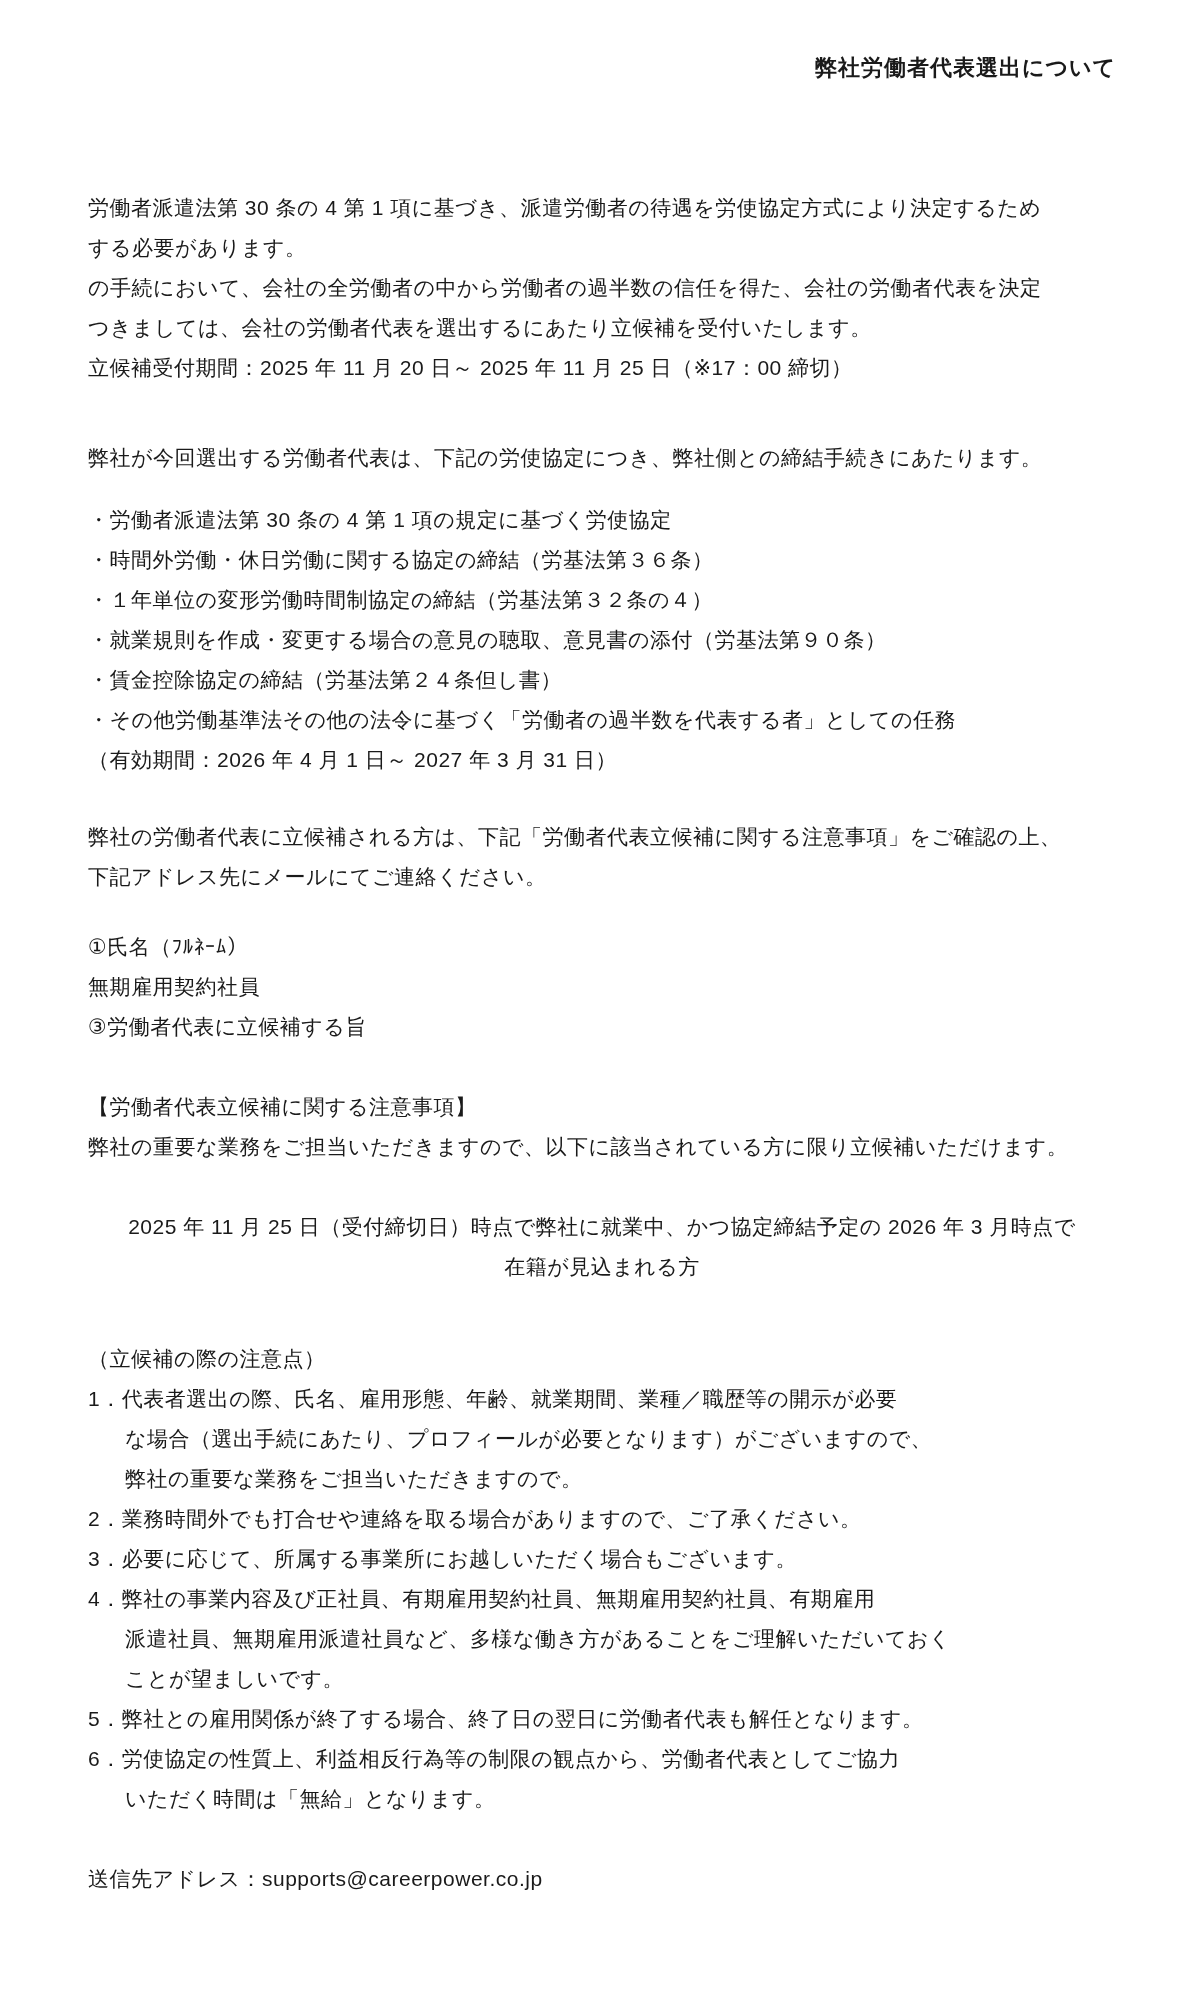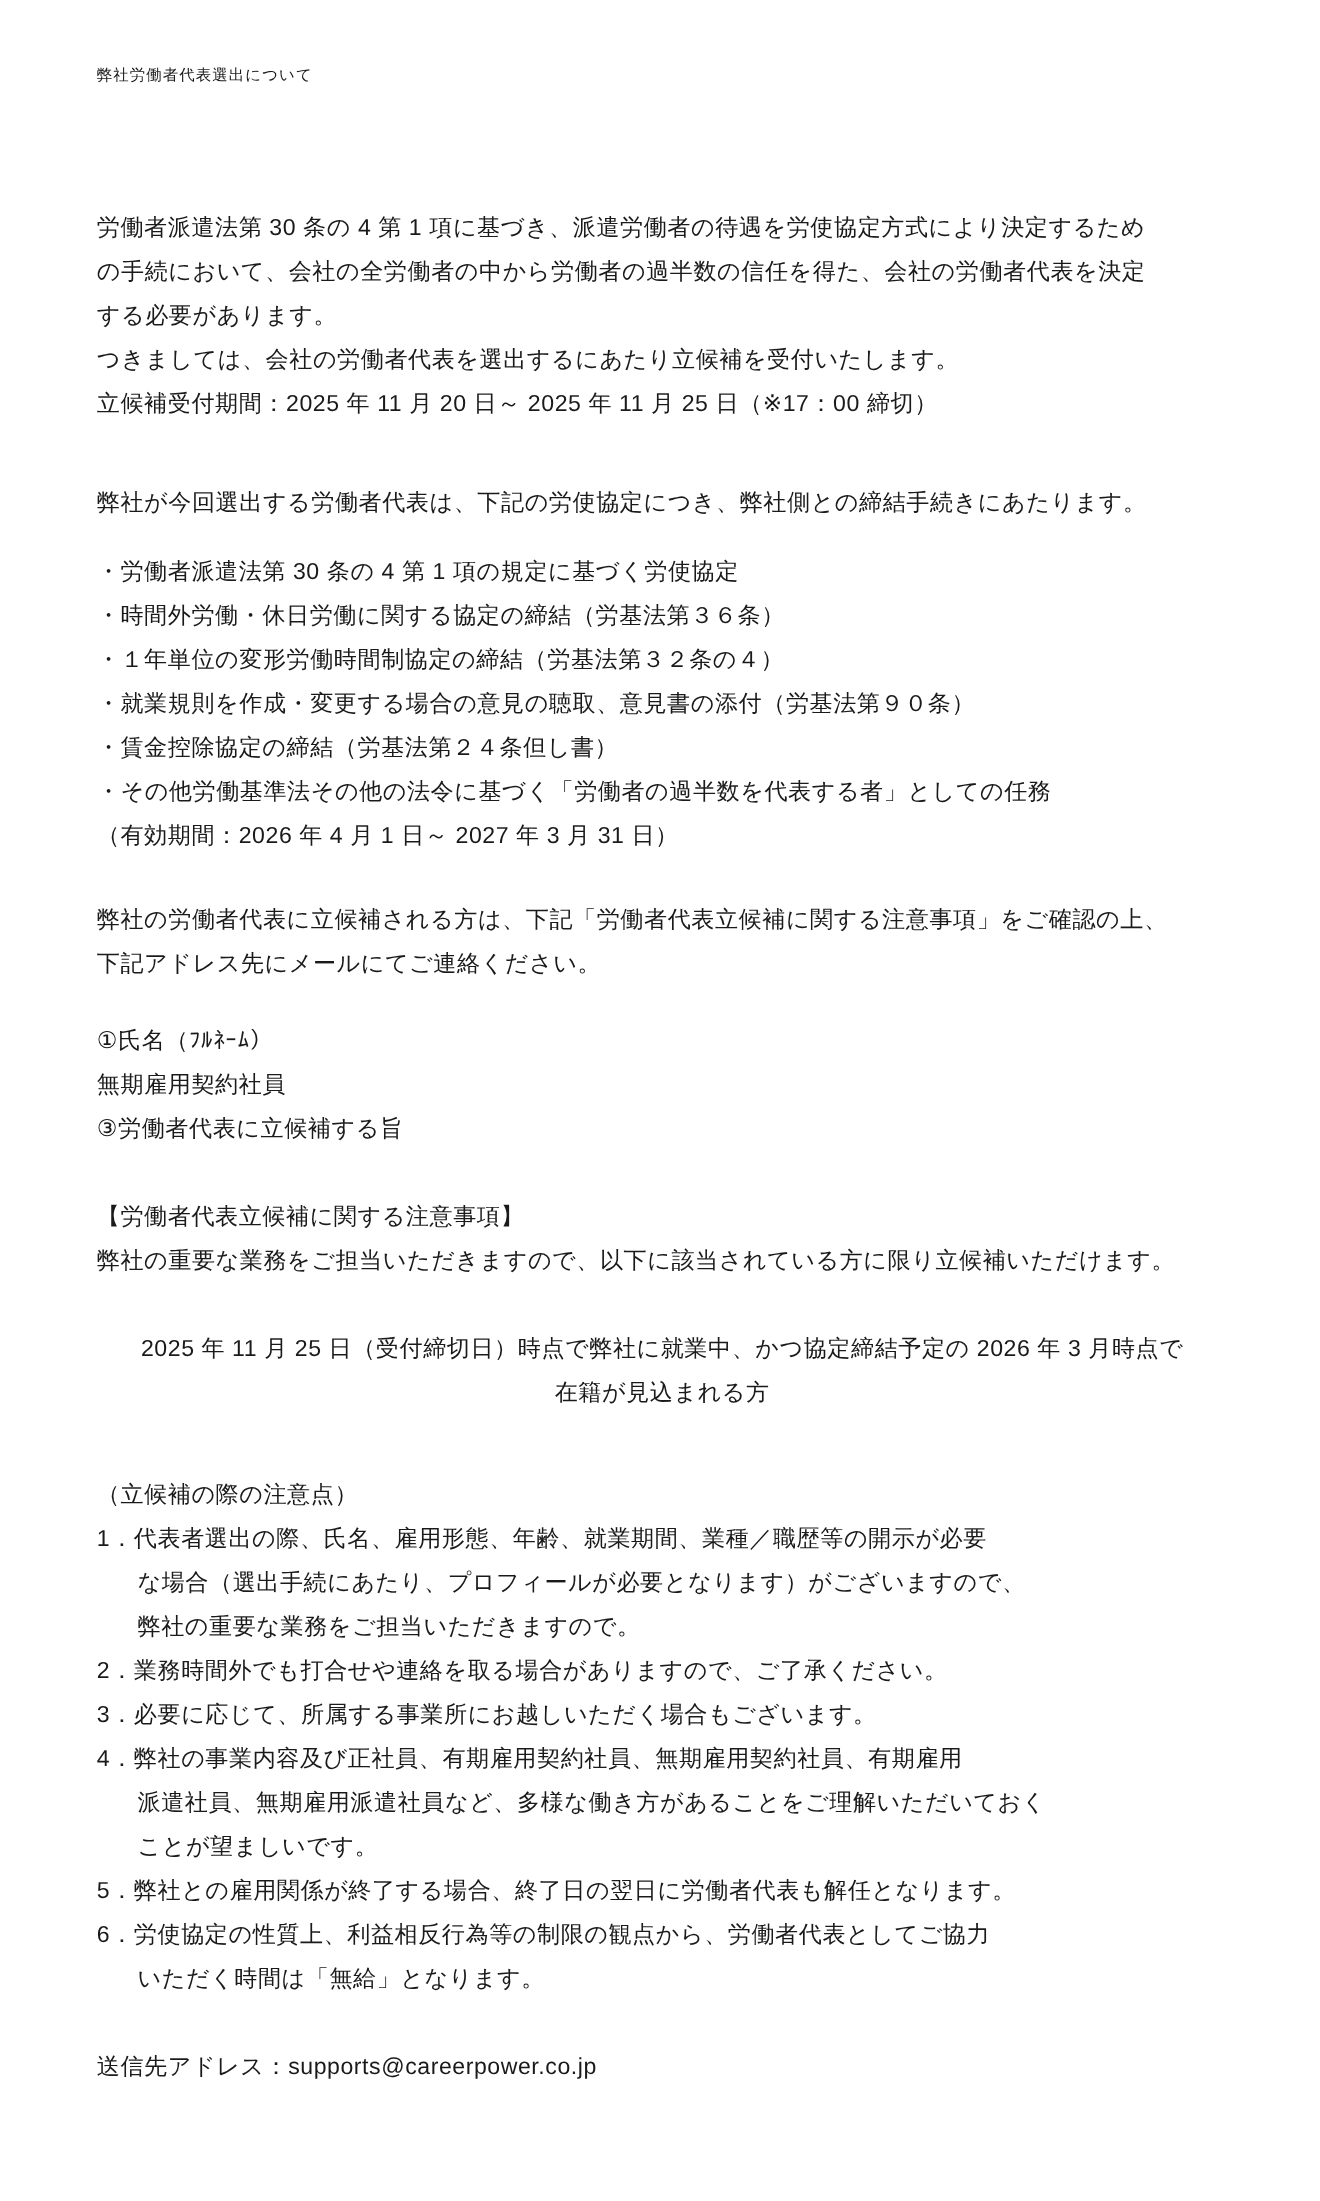--- a/index.html
+++ b/index.html
@@ -12,23 +12,23 @@
     height: 2001px;
     font-family: "Liberation Sans", "DejaVu Sans", sans-serif;
     color: #1a1a1a;
     overflow: hidden;
   }
   .doc {
     padding: 48px 84px 0 88px;
   }
   .title {
     margin: 0 0 100px 0;
-    font-size: 14px;
-    font-weight: normal;
-    text-align: left;
+    font-size: 22px;
+    font-weight: bold;
+    text-align: right;
     line-height: 40px;
     letter-spacing: 1px;
   }
   .line {
     margin: 0;
     font-size: 21px;
     line-height: 40px;
     white-space: nowrap;
     letter-spacing: 0.5px;
   }
@@ -48,22 +48,22 @@
 </style>
 </head>
 <body>
 
 <div class="doc">
 
   <h1 class="title">弊社労働者代表選出について</h1>
 
   <div class="block">
     <p class="line">労働者派遣法第 30 条の 4 第 1 項に基づき、派遣労働者の待遇を労使協定方式により決定するため</p>
+    <p class="line">する必要があります。</p>
     <p class="line">の手続において、会社の全労働者の中から労働者の過半数の信任を得た、会社の労働者代表を決定</p>
-    <p class="line">する必要があります。</p>
     <p class="line">つきましては、会社の労働者代表を選出するにあたり立候補を受付いたします。</p>
     <p class="line">立候補受付期間：2025 年 11 月 20 日～ 2025 年 11 月 25 日（※17：00 締切）</p>
   </div>
 
   <div class="block gap-role">
     <p class="line">弊社が今回選出する労働者代表は、下記の労使協定につき、弊社側との締結手続きにあたります。</p>
   </div>
 
   <div class="block gap-agree">
     <p class="line">・労働者派遣法第 30 条の 4 第 1 項の規定に基づく労使協定</p>

